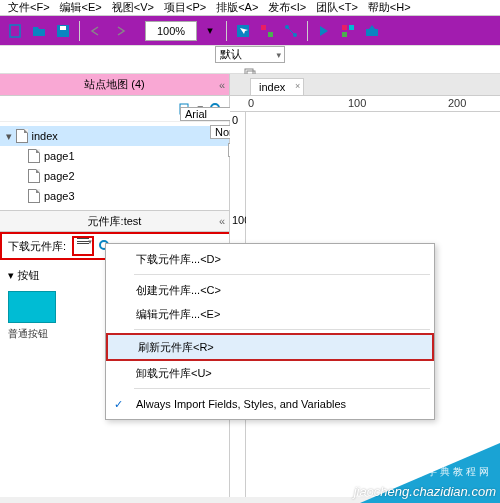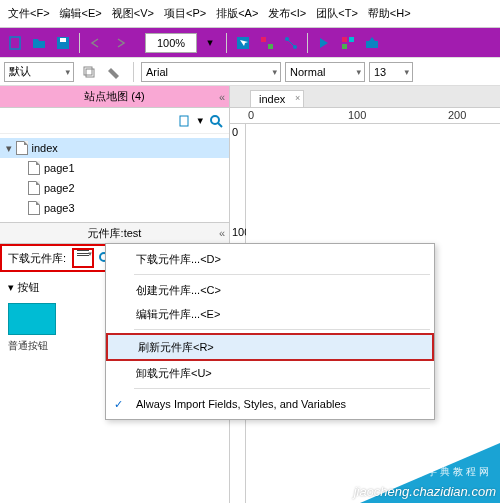--- a/index.html
+++ b/index.html
@@ -1,20 +1,20 @@
 <!DOCTYPE html>
 <html><head>
 <meta charset="utf-8">
 <style>
 * { box-sizing: border-box; margin: 0; padding: 0; font-family: "Microsoft YaHei", Arial, sans-serif; font-size: 11px; }
 body { background: #f0f0f0; width: 500px; height: 503px; overflow: hidden; position: relative; }
-.menubar { background: #fff; height: 28px; display: flex; align-items: center; padding: 0 4px; border-bottom: 1px solid #ccc; gap: 2px; }
+.menubar { background: #fff; height: 16px; display: flex; align-items: center; padding: 0 4px; border-bottom: 1px solid #ccc; gap: 2px; }
 .menubar span { padding: 2px 4px; cursor: default; }
 .toolbar1 { background: #a21caf; height: 30px; display: flex; align-items: center; padding: 0 4px; border-bottom: 1px solid #ddd; gap: 2px; }
-.toolbar2 { background: #fff; height: 28px; display: flex; align-items: center; padding: 0 4px; border-bottom: 1px solid #ddd; gap: 4px; }
+.toolbar2 { background: #fff; height: 28px; display: flex; align-items: center; padding: 0 4px; border-bottom: 1px solid #ddd; gap: 4px; flex-direction: column; }
 .tbtn { width: 22px; height: 22px; display: flex; align-items: center; justify-content: center; cursor: pointer; }
 .sep { width: 1px; height: 20px; background: #ccc; margin: 0 3px; }
 .zoom-box { border: 1px solid #aaa; height: 20px; width: 52px; display: flex; align-items: center; justify-content: center; background: #fff; font-size: 11px; }
 .combo { border: 1px solid #aaa; height: 20px; background: #fff; display: flex; align-items: center; padding: 0 4px; position: relative; }
 .combo::after { content: "▾"; position: absolute; right: 3px; color: #666; font-size: 9px; }
 .main { display: flex; height: calc(503px - 80px); }
 .left-panel { width: 230px; background: #fff; border-right: 1px solid #ccc; display: flex; flex-direction: column; }
 .panel-header { background: #f9a8d4; border-bottom: 1px solid #ccc; height: 22px; display: flex; align-items: center; justify-content: center; font-size: 11px; position: relative; }
 .panel-close { position: absolute; right: 4px; cursor: pointer; color: #666; }
 .panel-tools { height: 26px; display: flex; align-items: center; justify-content: flex-end; padding: 0 6px; gap: 6px; border-bottom: 1px solid #eee; }

